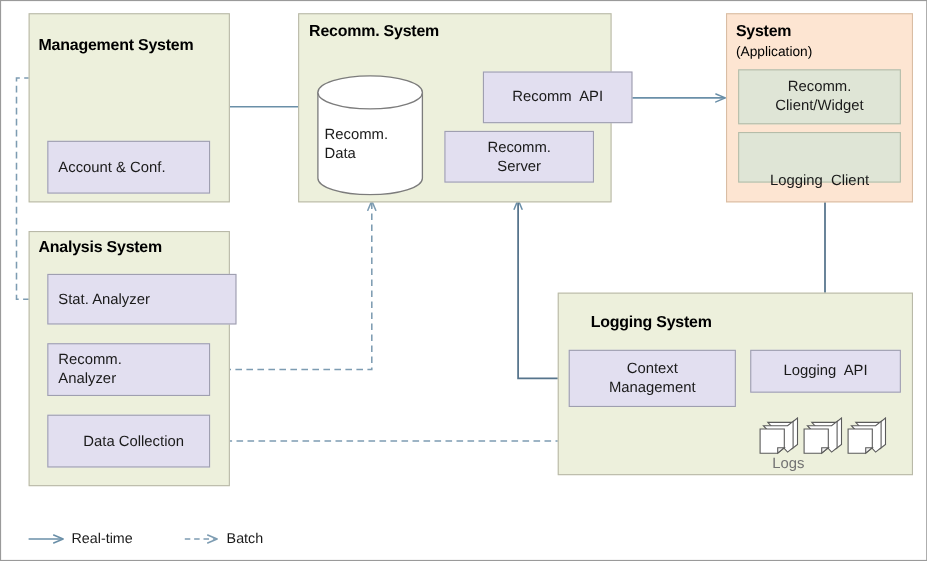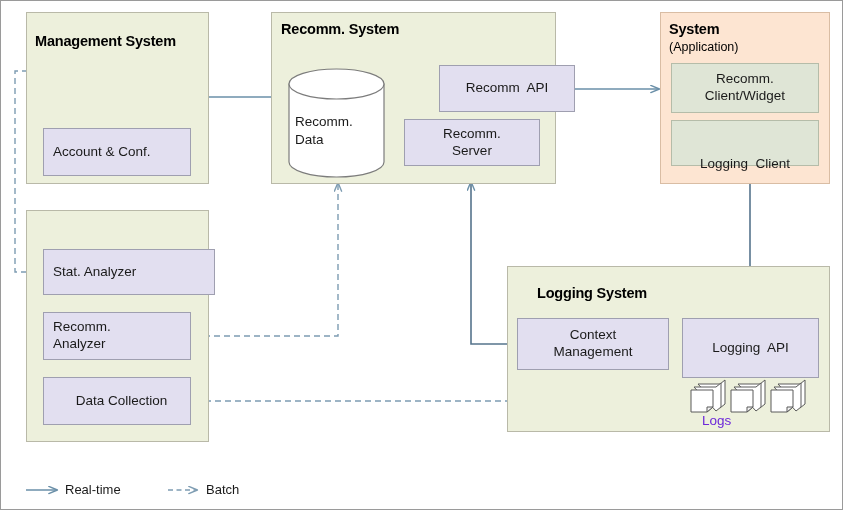--- a/index.html
+++ b/index.html
@@ -83,21 +83,21 @@
     font-size: 13.5px;
     color: #1a1a1a;
     line-height: 1.3;
     white-space: pre-line;
   }
   
   .logs-wrap { position: absolute; }
   .logs-label {
     position: absolute;
     font-size: 13.5px;
-    color: #6d28d9;
+    color: #737373;
     white-space: nowrap;
   }
   
   #arrows {
     position: absolute;
     left: 0; top: 0;
     width: 843px; height: 510px;
     pointer-events: none;
   }
   .legend-text {
@@ -160,20 +160,21 @@
 
   <div class="group green" style="left:25px; top:11px; width:183px; height:172px;">
   </div>
   <div class="group-title" style="left:34px; top:32px;">Management System</div>
   <div class="node left-text" style="left:42px; top:116px; width:148px; height:48px;margin-top:11px;">
     <span>Account &amp; Conf.</span>
   </div>
 
   <div class="group green" style="left:25px; top:209px; width:183px; height:232px;">
   </div>
+  <div class="group-title" style="left:34px; top:216px;">Analysis System</div>
   <div class="node left-text" style="left:42px; top:248px; width:172px; height:46px;">
     <span>Stat. Analyzer</span>
   </div>
   <div class="node left-text" style="left:42px; top:311px; width:148px; height:48px; white-space:pre-line;">
     <span style="white-space:pre-line;">Recomm.
 Analyzer</span>
   </div>
   <div class="node left-text" style="left:42px; top:376px; width:148px; height:48px;justify-content:center;">
     <span>Data Collection</span>
   </div>
@@ -211,21 +212,21 @@
     <span style="white-space:pre;margin-top:43px;">Logging  Client</span>
   </div>
 
   <div class="group green" style="left:506px; top:265px; width:323px; height:166px;">
   </div>
   <div class="group-title" style="left:516px; top:284px;margin-left:20px;">Logging System</div>
   <div class="node center-text" style="left:516px; top:317px; width:152px; height:52px;">
     <span style="white-space:pre-line;">Context
 Management</span>
   </div>
-  <div class="node center-text" style="left:681px; top:317px; width:137px; height:60px;">
+  <div class="node center-text" style="left:681px; top:317px; width:137px; height:39px;">
     <span style="white-space:pre;">Logging  API</span>
   </div>
 
   <div class="logs-wrap" style="left:688px; top:378px; width:124px; height:36px;">
     <svg width="124" height="36" viewBox="0 0 124 36" xmlns="http://www.w3.org/2000/svg">
       <g stroke="#5a5a5a" stroke-width="1" fill="#ffffff">
 
         <path d="M9,5 L31,5 L36,1 L36,25 L31,29 Z"></path>
         <path d="M5,8 L27,8 L32,4 L32,28 L27,32 Z"></path>
         <path d="M2,11 L24,11 L24,28 L18,33 L2,33 Z"></path>

